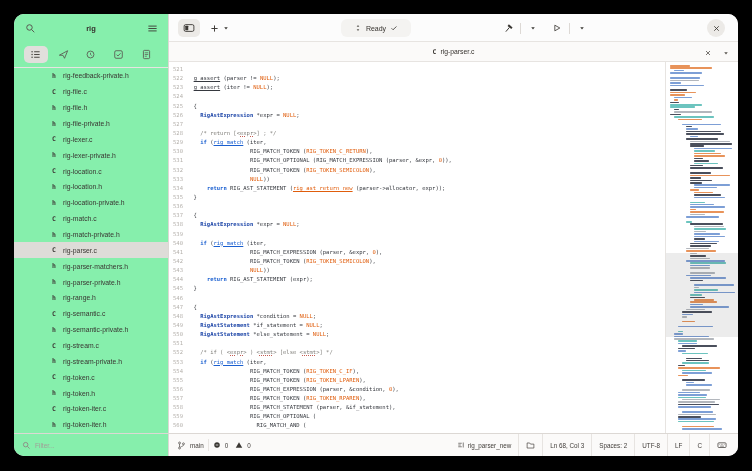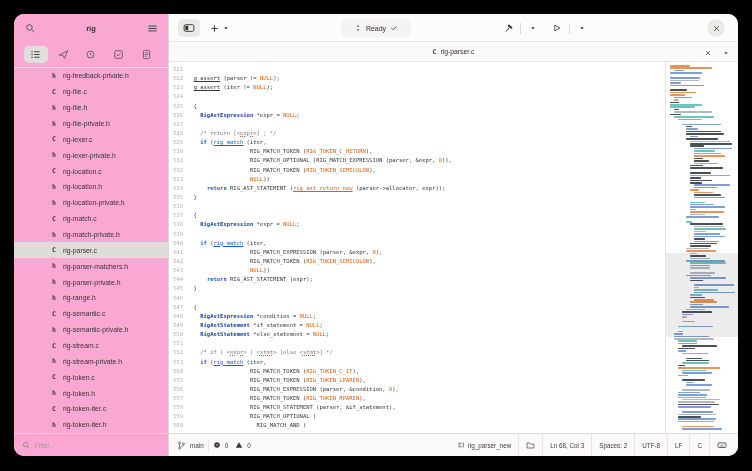--- a/index.html
+++ b/index.html
@@ -5,21 +5,21 @@
   * { margin:0; padding:0; box-sizing:border-box; }
   html,body { width:752px; height:471px; background:#000; overflow:hidden;
               font-family:"Liberation Sans","DejaVu Sans",sans-serif; }
   svg { display:block; }
 
   .window { position:absolute; left:14px; top:14px; width:724px; height:442px;
             background:#fcfcfc; border-radius:10px; overflow:hidden; }
 
   
   .sidebar { position:absolute; left:0; top:0; width:155px; height:442px;
-             background:#f9a8d4; border-right:1px solid #dcd8d4; }
+             background:#86efac; border-right:1px solid #dcd8d4; }
   .sb-header { position:absolute; left:0; top:0; width:100%; height:28px;
                display:flex; align-items:center; padding:0 7px; }
   .sb-title { flex:1; text-align:center; font-size:7.5px; font-weight:bold; color:#35312d; }
   .icon-btn { width:18px; height:18px; display:flex; align-items:center; justify-content:center;
               border-radius:5px; }
   .sb-tabs { position:absolute; left:0; top:28px; width:100%; height:26px;
              display:flex; align-items:center; justify-content:space-around; padding:0 8px;
              border-bottom:1px solid #e7e4e1; }
   .sb-tab { width:24px; height:17px; display:flex; align-items:center; justify-content:center;
             border-radius:5px; }

